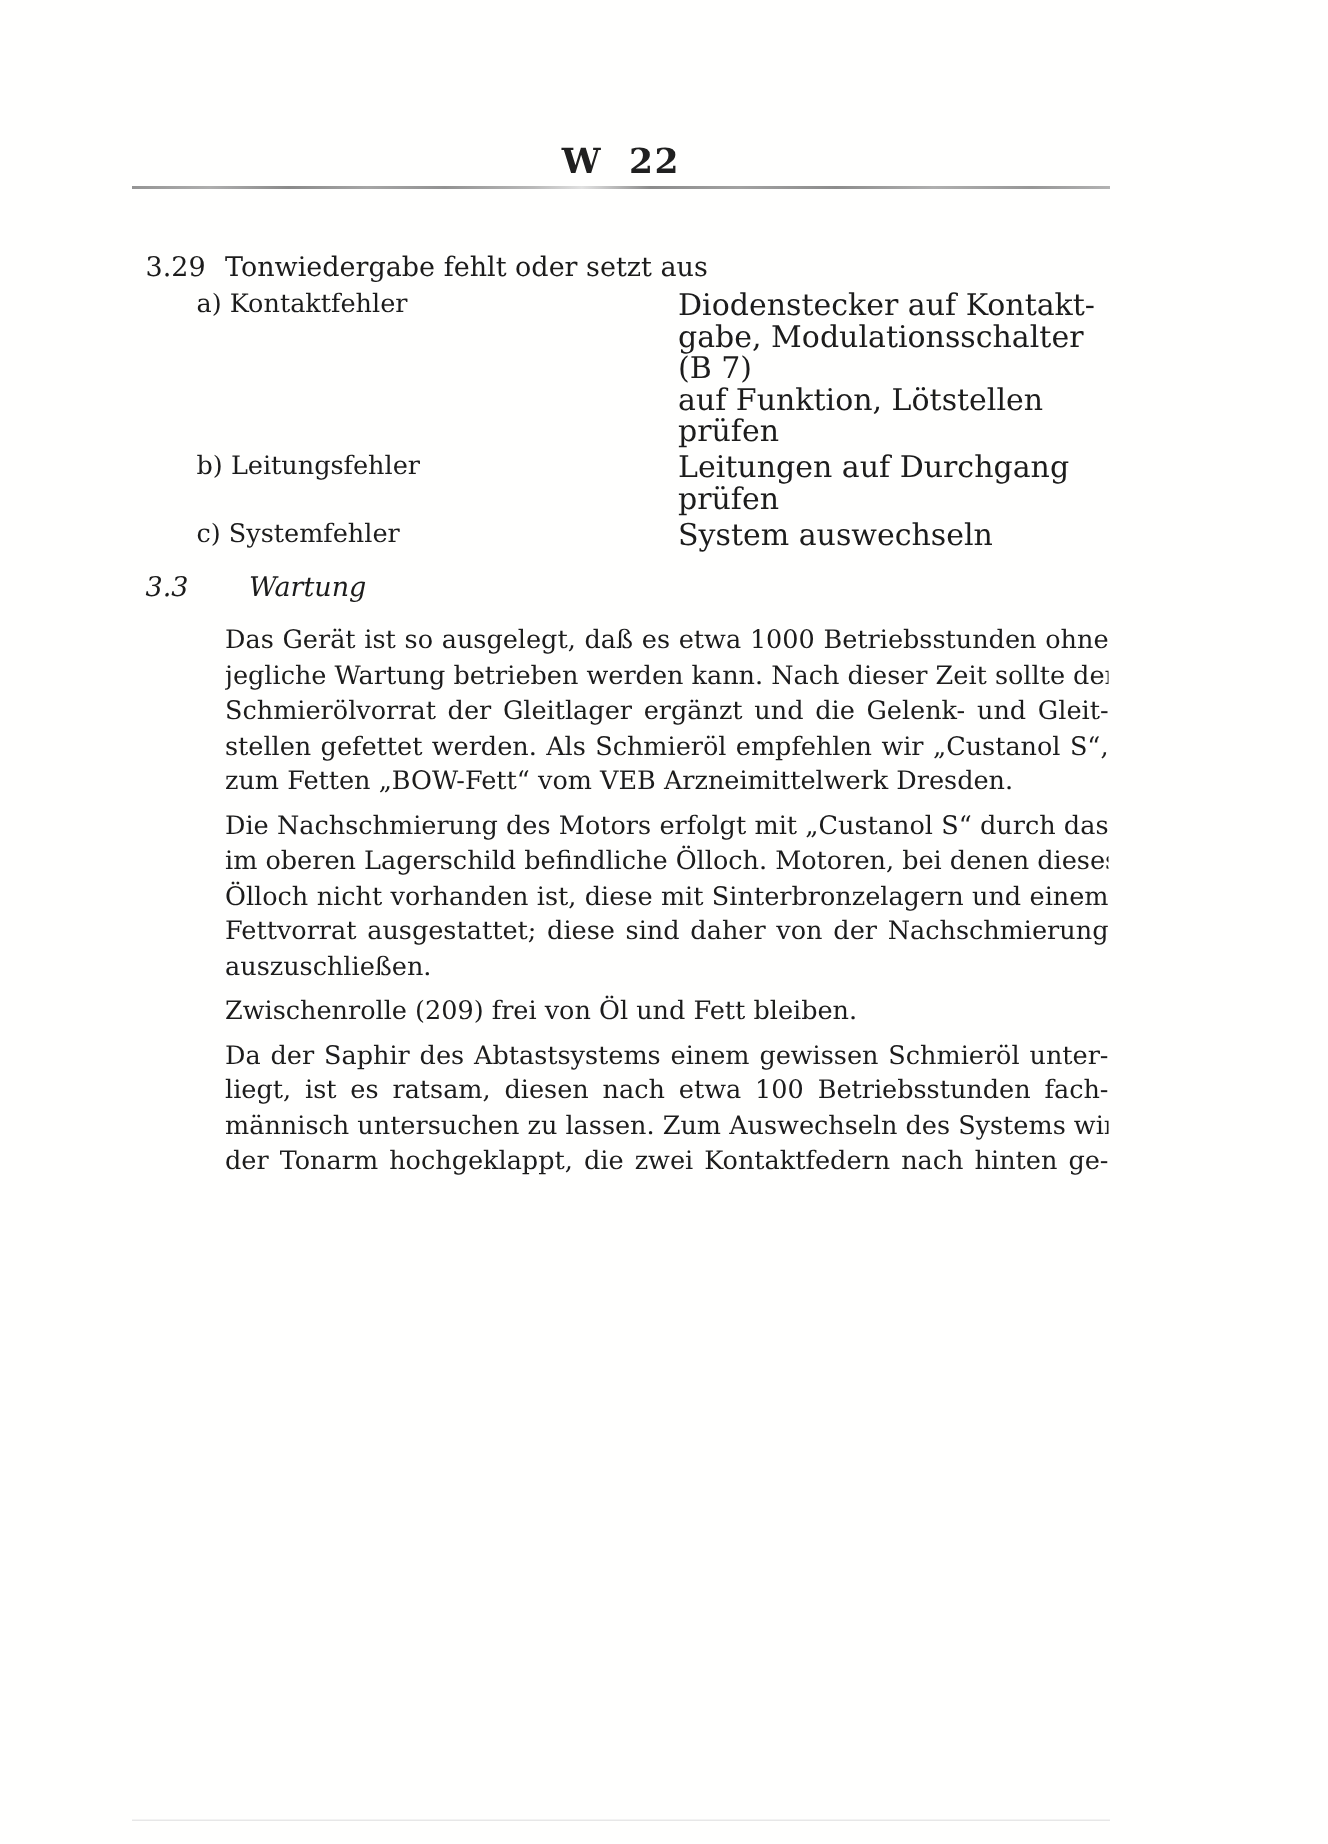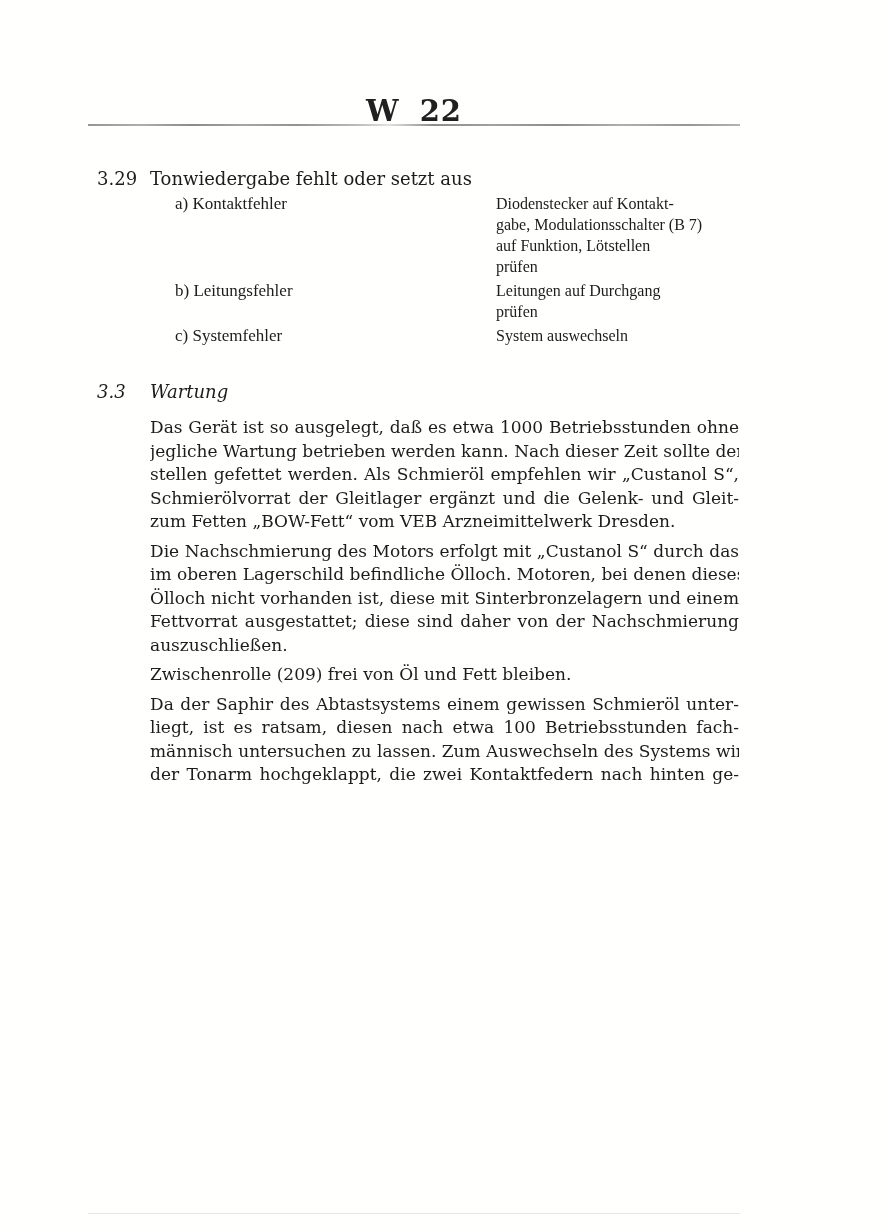--- a/index.html
+++ b/index.html
@@ -18,21 +18,21 @@
     -webkit-font-smoothing: antialiased;
   }
 
   
   .page-code {
     position: absolute;
     top: 94px;
     left: 88px;
     width: 652px;
     text-align: center;
-    font-size: 29px;
+    font-size: 23px;
     font-weight: 700;
     letter-spacing: 1px;
     word-spacing: 9px;
     color: #202020;
   }
   .header-rule {
     position: absolute;
     top: 124px;
     left: 88px;
     width: 652px;
@@ -61,41 +61,40 @@
   }
   .sec-head {
     display: flex;
     font-size: 18px;
     line-height: 23px;
   }
   .sec-num {
     flex: 0 0 53px;
   }
   .sec-title { }
-  .italic { font-style: italic; }
+  .italic { font-style: italic; gap: 16px; }
 
   
   #sec-329 { top: 167px; }
   .fault-rows {
-    margin-left: 78px;
+    margin-left: 34px;
     margin-top: 2px;
-    font-family: Liberation Serif, serif;
   }
   .fault-row {
     display: flex;
     margin-top: 3px;
   }
   .fault-label {
     flex: 0 0 321px;
     font-size: 17px;
     line-height: 21px;
   }
   .fault-remedy {
     width: 285px;
-    font-size: 16px;
+    font-size: 20px;
     line-height: 21px;
     white-space: pre-line;
   }
 
   
   #sec-33 { top: 380px; }
   .paragraphs {
     margin-left: 53px;
     margin-top: 13px;
   }
@@ -153,22 +152,22 @@
     <div class="sec-head italic">
       <span class="sec-num">3.3</span>
       <span class="sec-title">Wartung</span>
     </div>
 
     <div class="paragraphs">
 
       <div class="para">
         <div class="pline">Das Gerät ist so ausgelegt, daß es etwa 1000 Betriebsstunden ohne</div>
         <div class="pline">jegliche Wartung betrieben werden kann. Nach dieser Zeit sollte der</div>
+        <div class="pline">Schmierölvorrat der Gleitlager ergänzt und die Gelenk- und Gleit-</div>
         <div class="pline">stellen gefettet werden. Als Schmieröl empfehlen wir „Custanol S“,</div>
-        <div class="pline">Schmierölvorrat der Gleitlager ergänzt und die Gelenk- und Gleit-</div>
         <div class="pline last">zum Fetten „BOW-Fett“ vom VEB Arzneimittelwerk Dresden.</div>
       </div>
 
       <div class="para">
         <div class="pline">Die Nachschmierung des Motors erfolgt mit „Custanol S“ durch das</div>
         <div class="pline">im oberen Lagerschild befindliche Ölloch. Motoren, bei denen dieses</div>
         <div class="pline">Ölloch nicht vorhanden ist, diese mit Sinterbronzelagern und einem</div>
         <div class="pline">Fettvorrat ausgestattet; diese sind daher von der Nachschmierung</div>
         <div class="pline last">auszuschließen.</div>
       </div>

